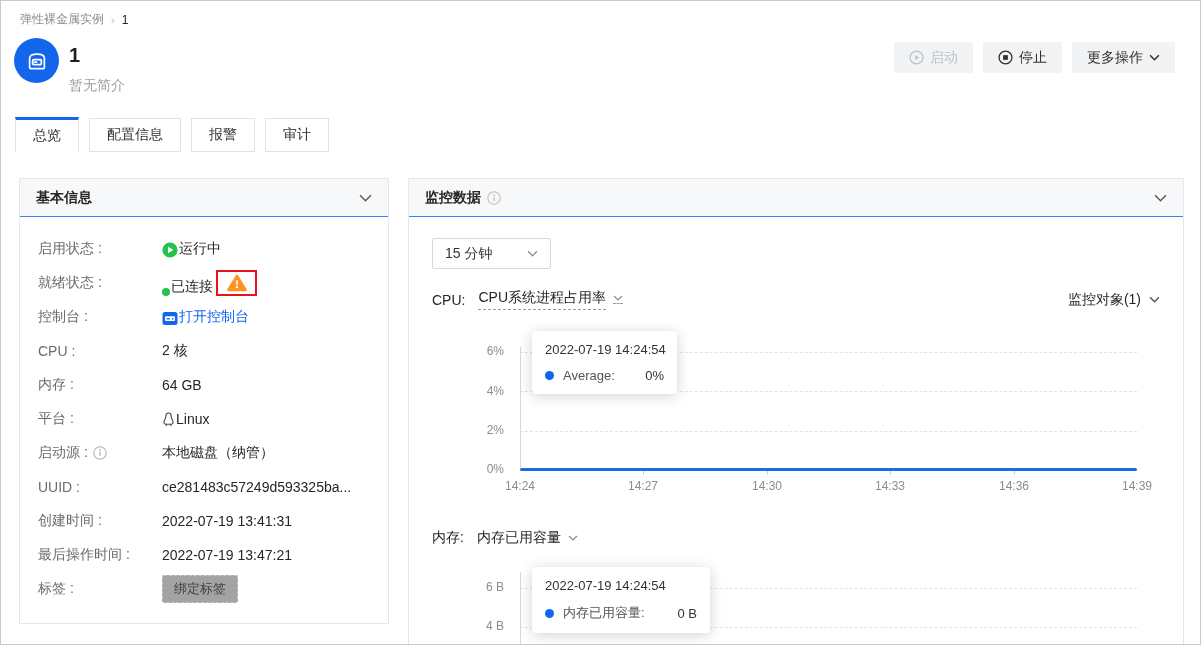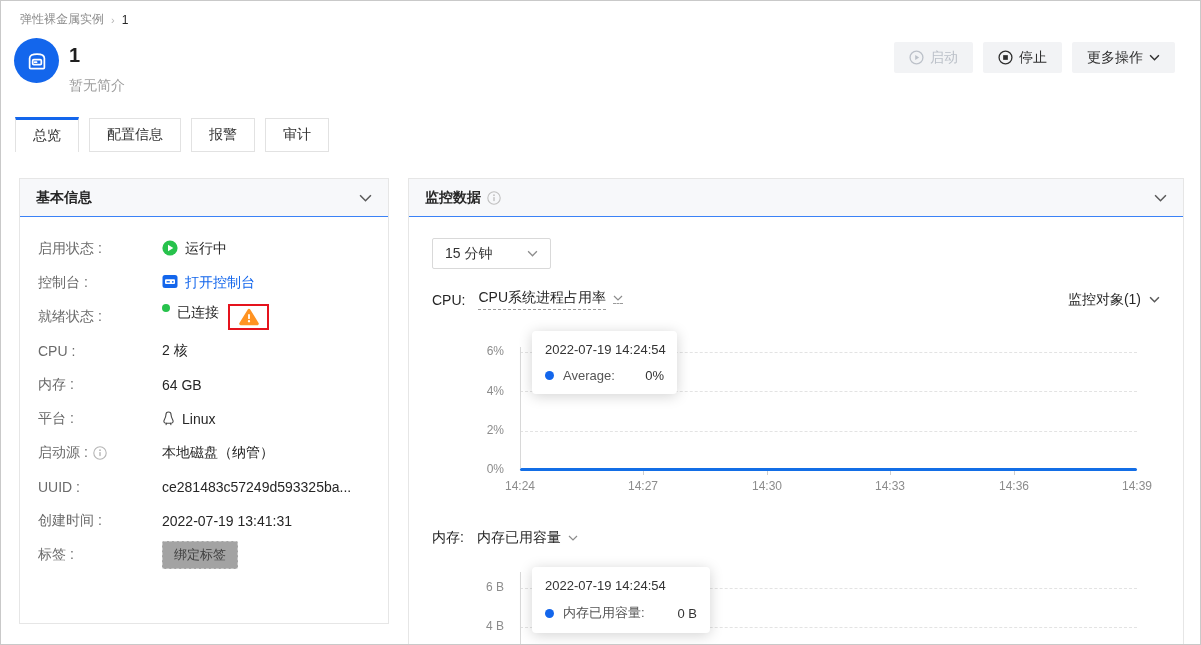--- a/index.html
+++ b/index.html
@@ -30,21 +30,21 @@
   .panel-header { height:38px; background:#f7f8fa; border-bottom:1px solid #3b82f6; display:flex; align-items:center; gap:6px; padding:0 16px; font-size:14px; font-weight:bold; color:#262626; }
   .panel-header .spacer { flex:1; }
   .chev { color:#595959; cursor:pointer; display:flex; }
   .chev-sm { color:#8c8c8c; display:flex; }
 
   
   .left-panel { left:18px; top:177px; width:370px; height:446px; }
   .info-body { padding:20px 16px 0 18px; }
   .info-row { display:flex; align-items:center; height:24px; margin-bottom:10px; font-size:14px; }
   .info-label { width:124px; color:#6b6b6b; display:flex; align-items:center; gap:5px; flex-shrink:0; }
-  .info-value { color:#262626; display:flex; align-items:flex-start; gap:7px; min-width:0; white-space:nowrap; }
+  .info-value { color:#262626; display:flex; align-items:flex-end; gap:1px; min-width:0; white-space:nowrap; }
   .link { color:#1366ec; cursor:pointer; }
   .status-dot { width:8px; height:8px; border-radius:50%; background:#27c24c; }
   .warn-box { border:2px solid #e5131d; width:41px; height:26px; display:flex; align-items:center; justify-content:center; margin-left:2px; }
   .tag-btn { border:1px dashed #c8c8c8; border-radius:2px; padding:4px 11px; font-size:13px; color:#404040; background:#a3a3a3; cursor:pointer; font-family:inherit; }
 
   
   .right-panel { left:407px; top:177px; width:776px; height:520px; }
   .select-box { position:absolute; left:23px; top:59px; width:119px; height:31px; border:1px solid #d9d9d9; border-radius:2px; background:#fff; display:flex; align-items:center; justify-content:space-between; padding:0 12px; font-size:14px; color:#333; cursor:pointer; }
   .metric-row { position:absolute; left:23px; right:23px; display:flex; align-items:center; font-size:14px; color:#262626; }
   .metric-name { margin-left:13px; display:flex; gap:7px; align-items:center; cursor:pointer; }
@@ -141,48 +141,48 @@
         <span class="info-value">
           <svg width="16" height="16" viewBox="0 0 16 16">
               <circle cx="8" cy="8" r="7.6" fill="#27c24c"></circle>
               <path d="M6 4.8 L11.3 8 L6 11.2 Z" fill="#fff"></path>
             </svg>
           <span>运行中</span>
         </span>
       </div>
 
       <div class="info-row">
-        <span class="info-label">控制台 :</span>
-        <span class="info-value">
-          <svg width="16" height="15" viewBox="0 0 16 15">
-              <rect x="0.5" y="1" width="15" height="13" rx="2.5" fill="#1366ec"></rect>
-              <rect x="3" y="5.3" width="10" height="4.8" rx="1" fill="#fff"></rect>
-              <rect x="4.6" y="7.1" width="3.2" height="1.4" fill="#1366ec"></rect>
-              <circle cx="10.8" cy="7.8" r="0.9" fill="#1366ec"></circle>
-            </svg>
-          <span class="link">打开控制台</span>
-        </span>
-      </div>
-
-      <div class="info-row">
         <span class="info-label">就绪状态 :</span>
         <span class="info-value">
           <span class="status-dot"></span>
           <span>已连接</span>
           <span class="warn-box">
             <svg width="20" height="18" viewBox="0 0 24 21">
                 <path d="M12 2.5 L22 18.5 L2 18.5 Z" fill="#ff9322" stroke="#ff9322" stroke-width="3.5" stroke-linejoin="round"></path>
                 <rect x="10.9" y="7" width="2.2" height="6" rx="1.1" fill="#fff"></rect>
                 <circle cx="12" cy="15.6" r="1.4" fill="#fff"></circle>
               </svg>
           </span>
         </span>
       </div>
 
       <div class="info-row">
+        <span class="info-label">控制台 :</span>
+        <span class="info-value">
+          <svg width="16" height="15" viewBox="0 0 16 15">
+              <rect x="0.5" y="1" width="15" height="13" rx="2.5" fill="#1366ec"></rect>
+              <rect x="3" y="5.3" width="10" height="4.8" rx="1" fill="#fff"></rect>
+              <rect x="4.6" y="7.1" width="3.2" height="1.4" fill="#1366ec"></rect>
+              <circle cx="10.8" cy="7.8" r="0.9" fill="#1366ec"></circle>
+            </svg>
+          <span class="link">打开控制台</span>
+        </span>
+      </div>
+
+      <div class="info-row">
         <span class="info-label">CPU :</span>
         <span class="info-value">2 核</span>
       </div>
 
       <div class="info-row">
         <span class="info-label">内存 :</span>
         <span class="info-value">64 GB</span>
       </div>
 
       <div class="info-row">
@@ -211,20 +211,24 @@
       <div class="info-row">
         <span class="info-label">UUID :</span>
         <span class="info-value">ce281483c57249d593325ba...</span>
       </div>
 
       <div class="info-row">
         <span class="info-label">创建时间 :</span>
         <span class="info-value">2022-07-19 13:41:31</span>
       </div>
 
+      <div class="info-row">
+        <span class="info-label">最后操作时间 :</span>
+        <span class="info-value">2022-07-19 13:47:21</span>
+      </div>
 
       <div class="info-row">
         <span class="info-label">标签 :</span>
         <span class="info-value">
           <button class="tag-btn">绑定标签</button>
         </span>
       </div>
 
     </div>
   </div>

